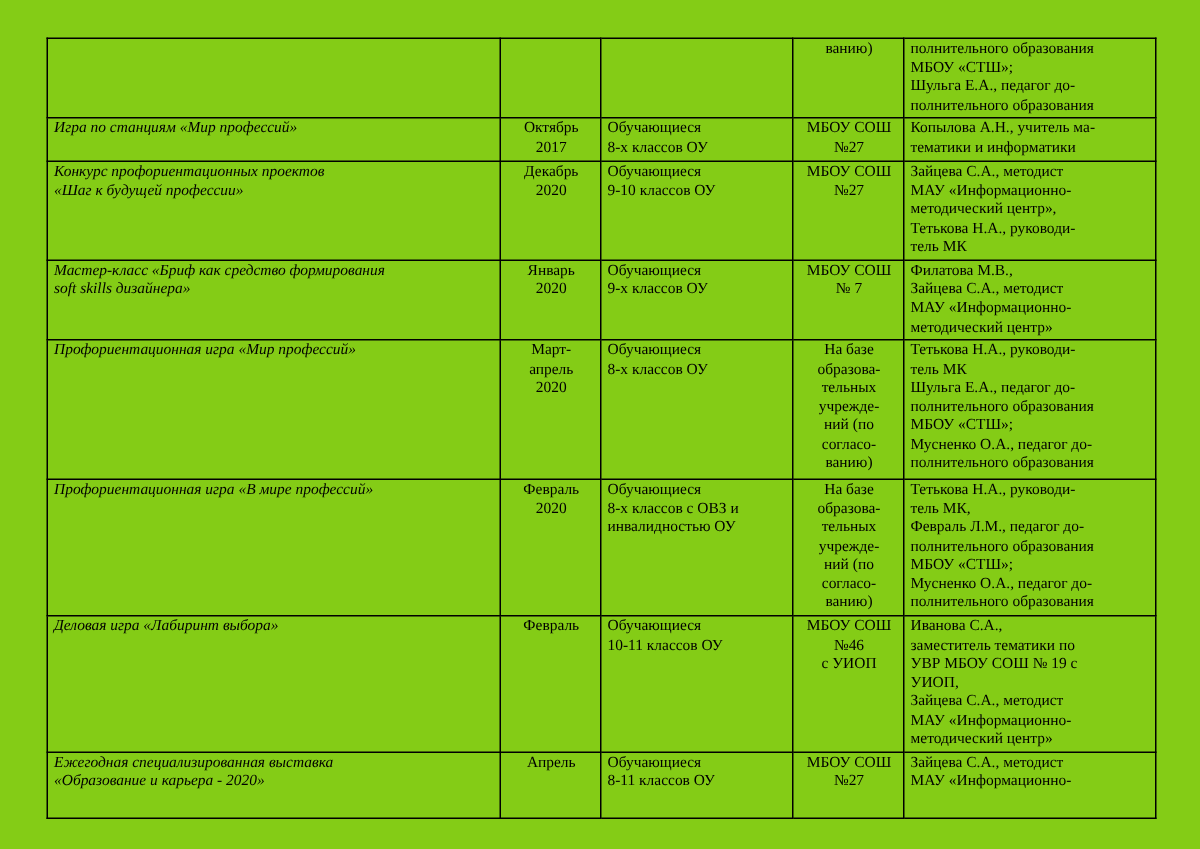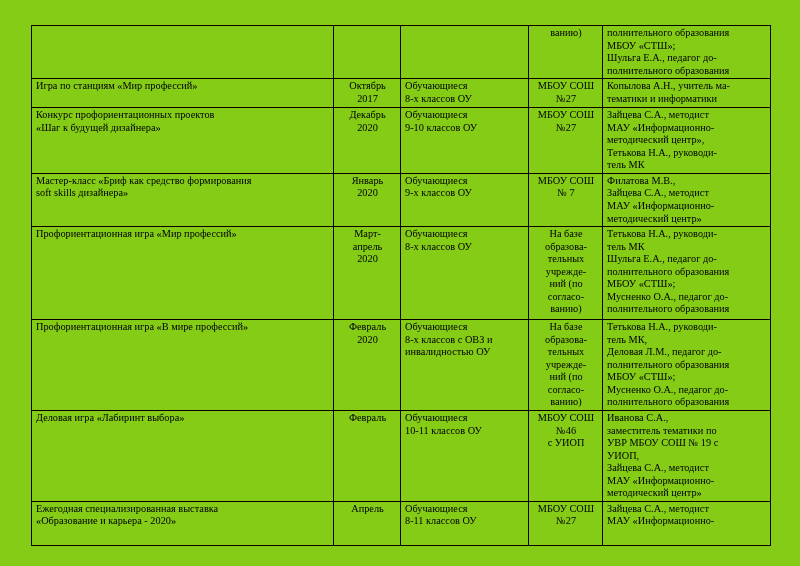--- a/index.html
+++ b/index.html
@@ -49,21 +49,21 @@
     hyphens: manual;
   }
 
   
   col.c1 { width: 302px; }
   col.c2 { width: 67px; }
   col.c3 { width: 128px; }
   col.c4 { width: 74px; }
   col.c5 { width: 168px; }
 
-  td.c-event   { text-align: left; }
+  td.c-event   { text-align: left; font-style: italic; }
   td.c-date    { text-align: center; }
   td.c-target  { }
   td.c-place   { text-align: center; }
   td.c-resp    { text-align: left; }
 
   td.section-row {
     font-weight: bold;
     text-align: left;
     padding-top: 1px;
     padding-bottom: 1px;
@@ -117,21 +117,21 @@
               <span class="ln">МБОУ СОШ №27</span>
             </td>
             <td class="c-resp">
               <span class="ln">Копылова А.Н., учитель ма-</span>
               <span class="ln">тематики и информатики</span>
             </td>
           </tr>
           <tr style="height: 62px;">
             <td class="c-event">
               <span class="ln">Конкурс профориентационных проектов</span>
-              <span class="ln">«Шаг к будущей дизайнера»</span>
+              <span class="ln">«Шаг к будущей профессии»</span>
             </td>
             <td class="c-date">
               <span class="ln">Декабрь</span>
               <span class="ln">2020</span>
             </td>
             <td class="c-target">
               <span class="ln">Обучающиеся</span>
               <span class="ln">9-10 классов ОУ</span>
             </td>
             <td class="c-place">
@@ -212,21 +212,21 @@
             </td>
             <td class="c-place">
               <span class="ln">На базе образова-</span>
               <span class="ln">тельных учрежде-</span>
               <span class="ln">ний (по согласо-</span>
               <span class="ln">ванию)</span>
             </td>
             <td class="c-resp">
               <span class="ln">Тетькова Н.А., руководи-</span>
               <span class="ln">тель МК,</span>
-              <span class="ln">Деловая Л.М., педагог до-</span>
+              <span class="ln">Февраль Л.М., педагог до-</span>
               <span class="ln">полнительного образования</span>
               <span class="ln">МБОУ «СТШ»;</span>
               <span class="ln">Мусненко О.А., педагог до-</span>
               <span class="ln">полнительного образования</span>
             </td>
           </tr>
           <tr style="height: 88px; margin-top: 28px;">
             <td class="c-event">
               <span class="ln">Деловая игра «Лабиринт выбора»</span>
             </td>

